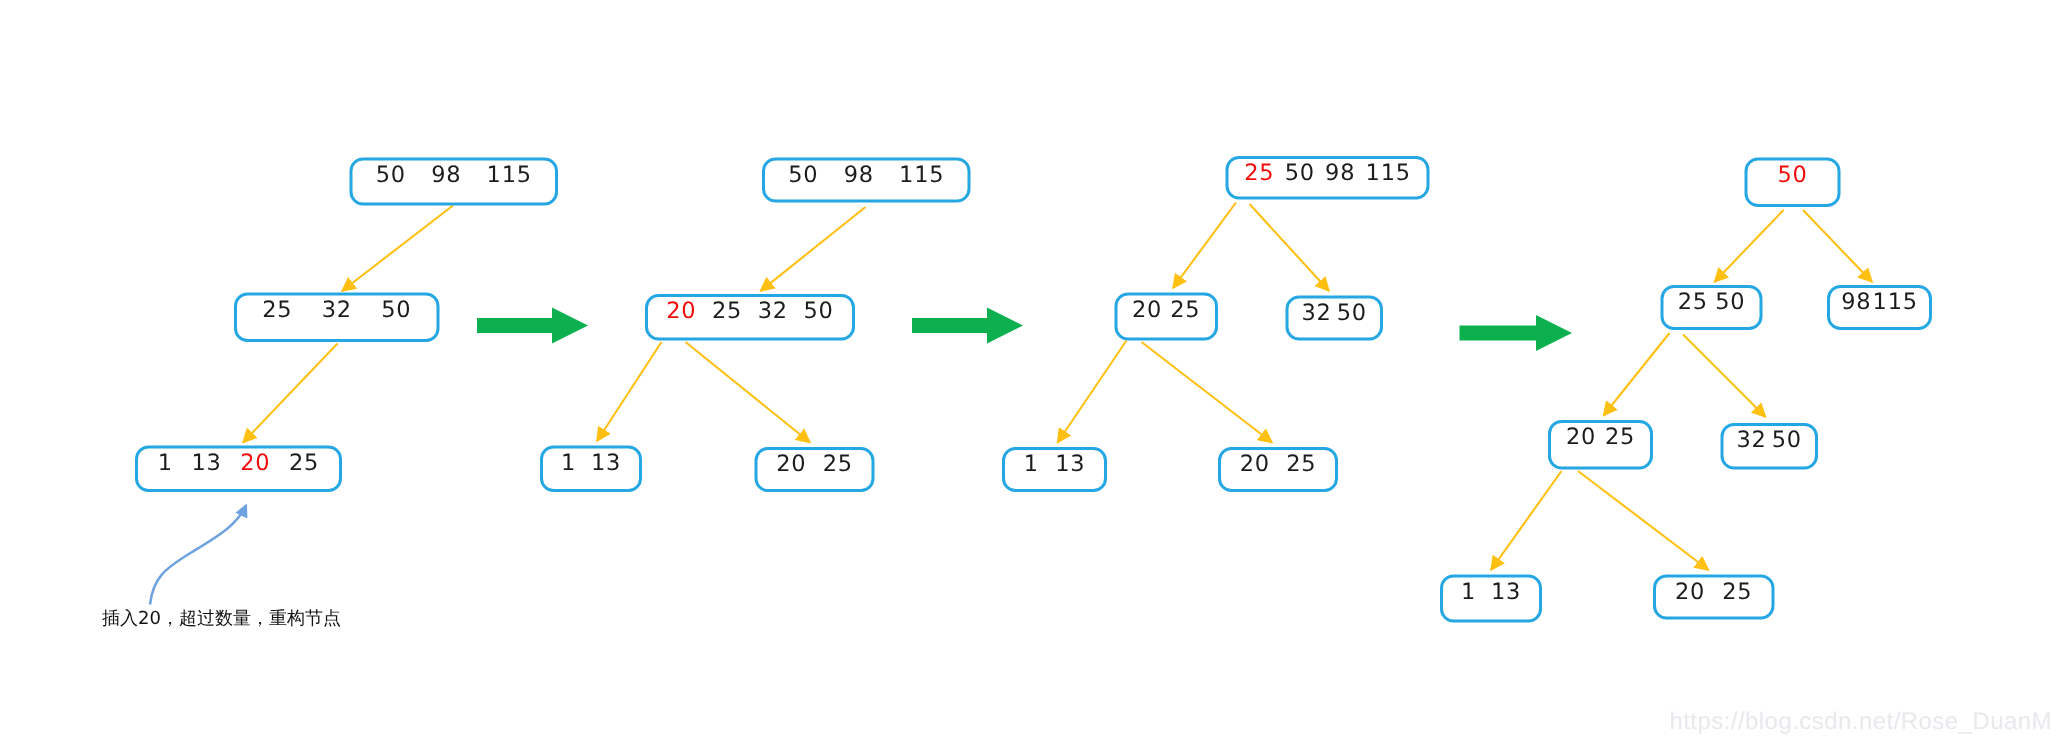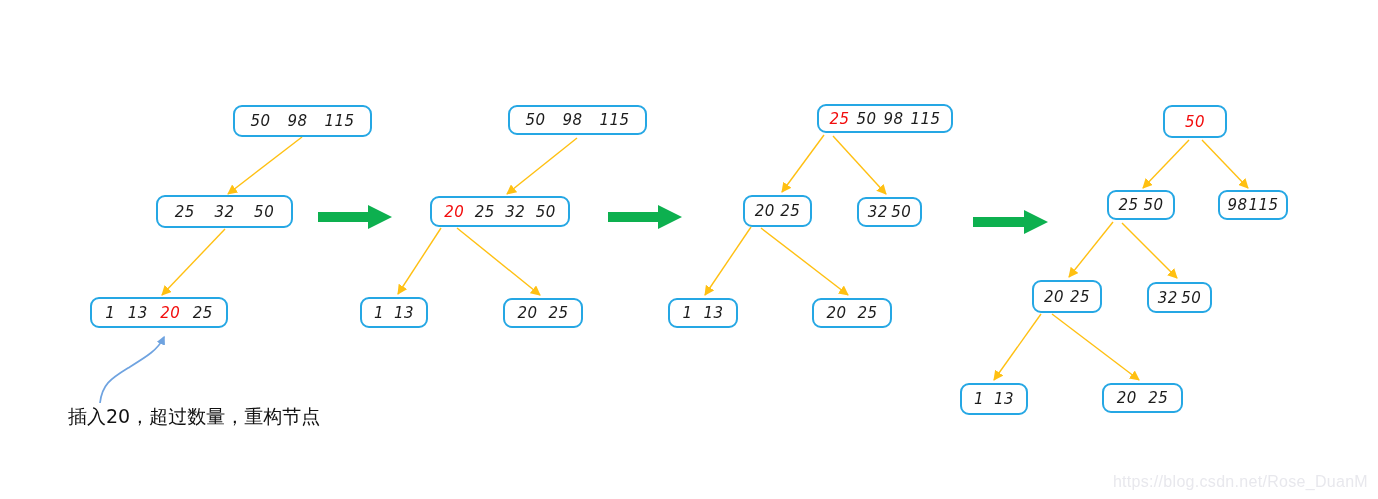--- a/index.html
+++ b/index.html
@@ -18,39 +18,37 @@
     pointer-events: none;
   }
   .edge { stroke: var(--yellow); stroke-width: 1.4; fill: none; }
   .step-arrow { fill: var(--green); }
   #annotation-arrow { stroke: var(--ann-blue); stroke-width: 1.7; fill: none; }
   #mk-yellow path { fill: var(--yellow); }
   #mk-blue path { fill: var(--ann-blue); }
   .tnode {
     position: absolute;
     display: flex;
-    align-items: center;
     justify-content: space-around;
     box-sizing: border-box;
     padding: 0 7px;
     border: 2.5px solid var(--node-border);
     border-radius: 9px;
     background: var(--node-fill);
-    font-style: italic;
     font-size: 15px;
     letter-spacing: 0.5px;
     color: var(--val-color);
   }
   .tnode .val { white-space: nowrap; }
   .tnode .val.red { color: var(--red); }
   .caption {
     position: absolute;
     left: 68px;
     top: 404px;
-    font-size: 19px;
+    font-size: 12px;
     color: var(--cap-color);
     font-family: "DejaVu Sans", sans-serif;
     white-space: nowrap;
     text-align: center;
   }
   .watermark {
     position: absolute;
     right: 10px;
     bottom: 8px;
     font-size: 16px;

